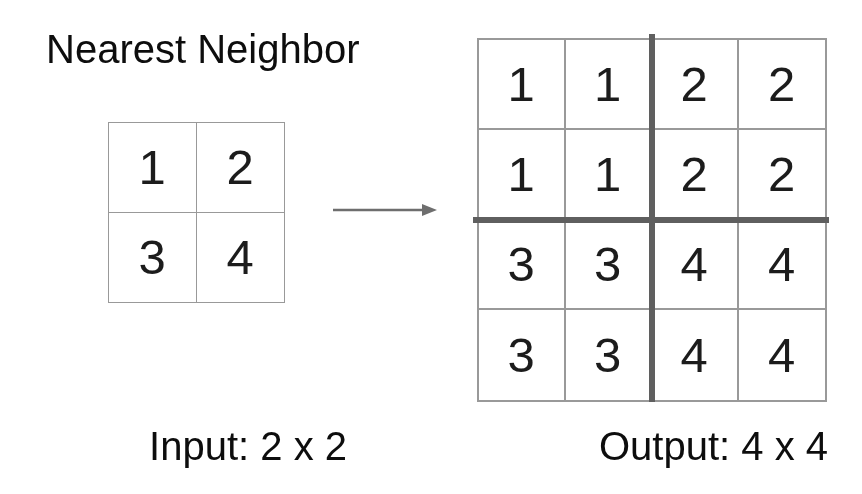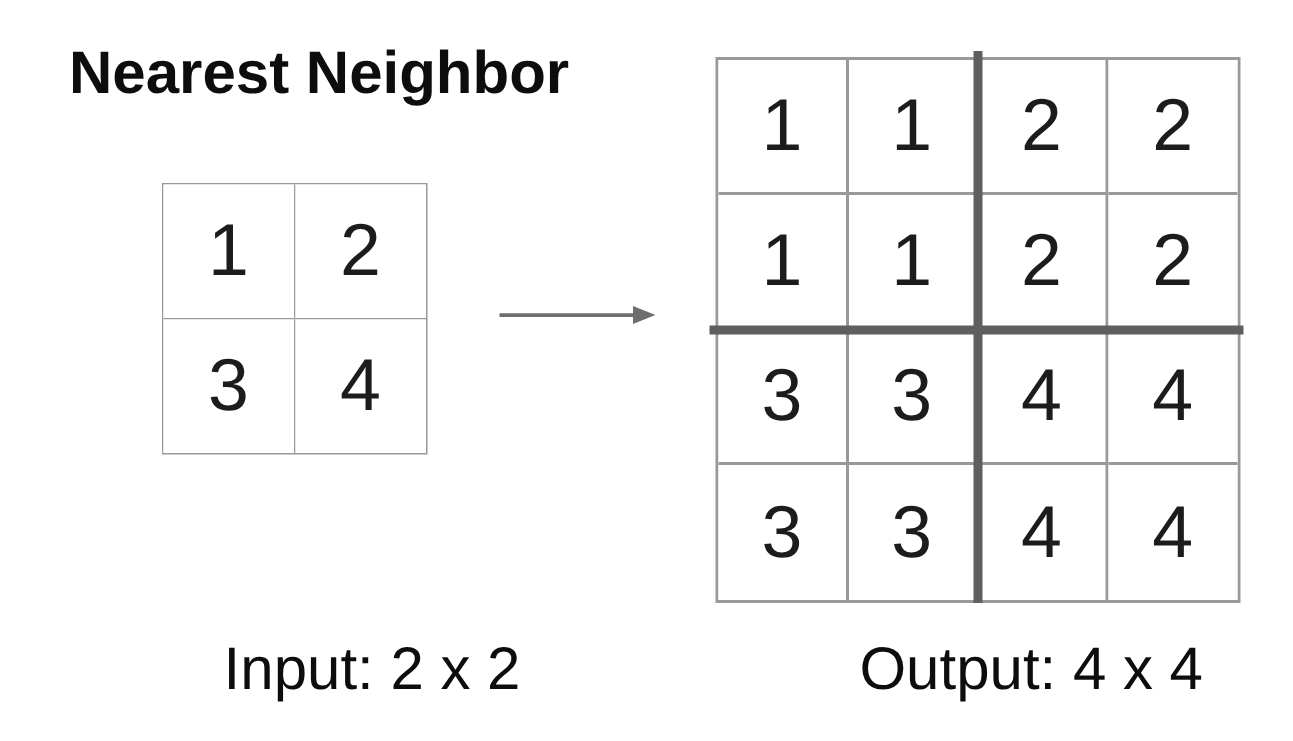--- a/index.html
+++ b/index.html
@@ -18,21 +18,21 @@
     position: absolute;
     inset: 0;
   }
 
   
   .diagram-title {
     position: absolute;
     left: 46px;
     top: 27px;
     font-size: 40px;
-    font-weight: bold;
+    font-weight: normal;
     color: #0d0d0d;
     line-height: 1.1;
     white-space: nowrap;
   }
 
   
   .input-grid {
     position: absolute;
     left: 108px;
     top: 122px;
@@ -119,21 +119,21 @@
     position: absolute;
     top: 424px;
     width: 300px;
     text-align: right;
     font-size: 40px;
     color: #0d0d0d;
     line-height: 1.1;
     white-space: nowrap;
   }
   .caption.input-caption  { left: 47px; }
-  .caption.output-caption { left: 502px; }
+  .caption.output-caption { left: 528px; }
 </style>
 </head>
 <body>
 
 <div class="canvas">
 
   <div class="diagram-title">Nearest Neighbor</div>
 
   <div class="input-grid">
     <div class="cell">1</div>

